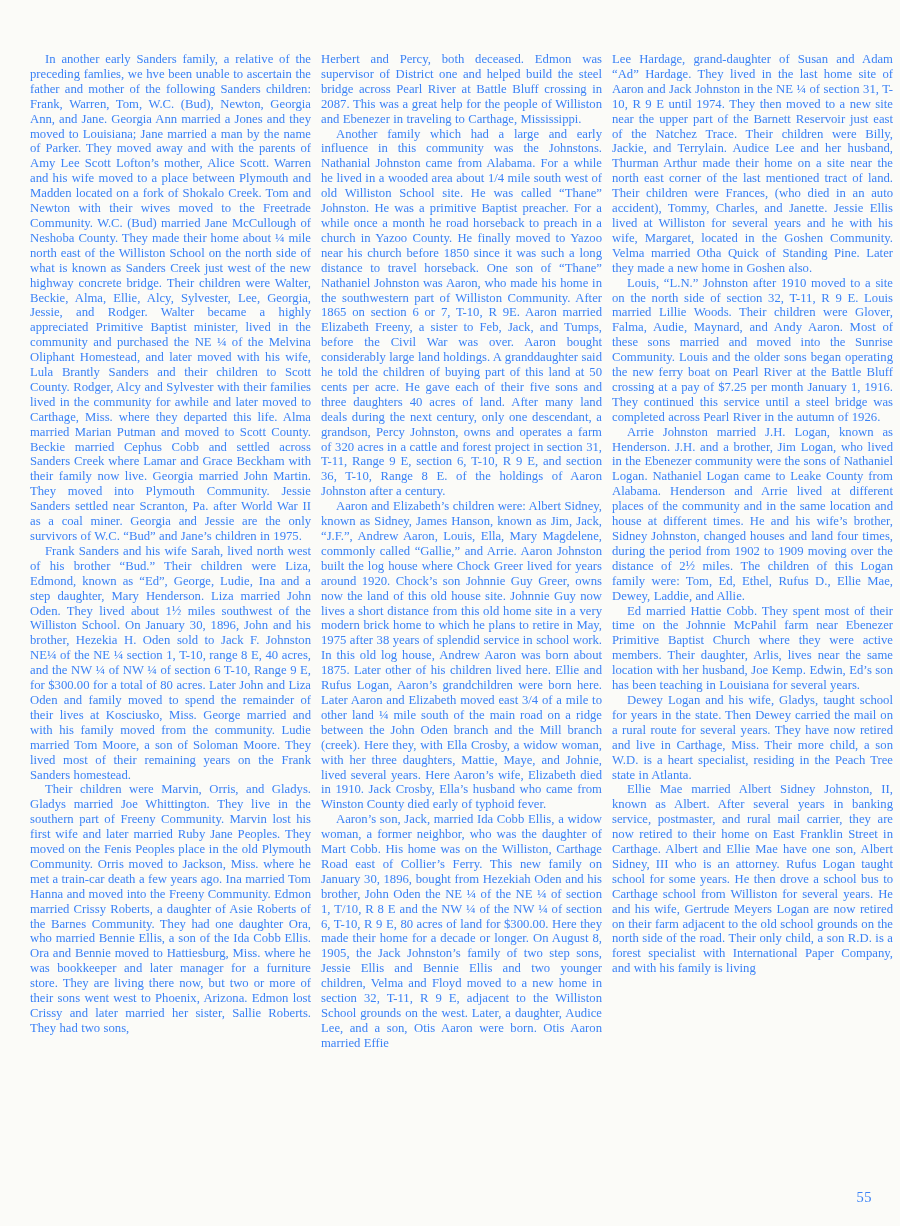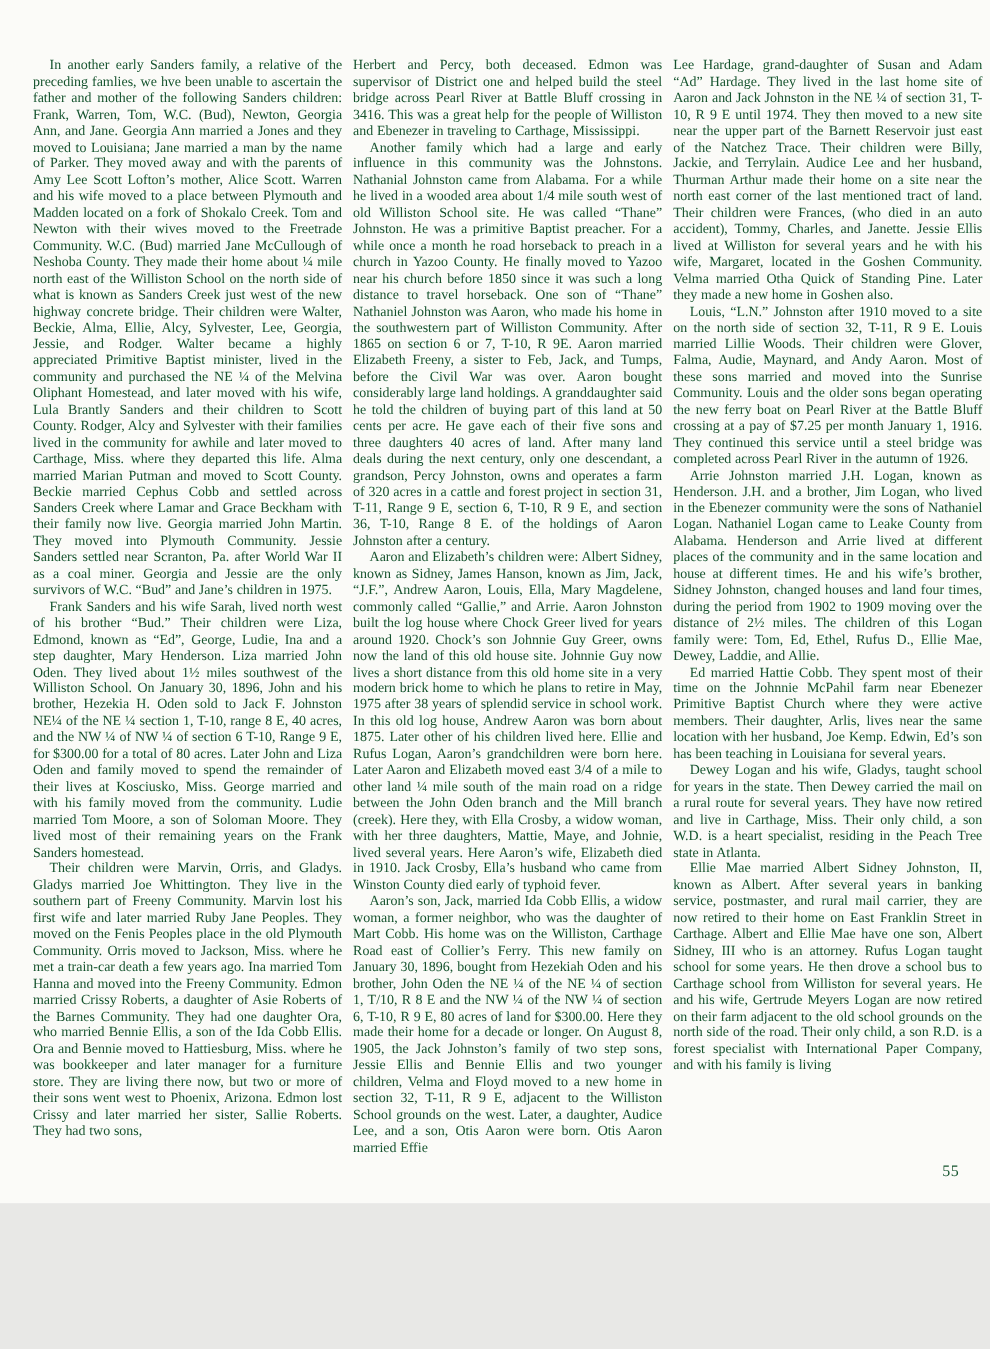--- a/index.html
+++ b/index.html
@@ -3,26 +3,26 @@
 <meta charset="utf-8">
 <style>
   html, body {
     margin: 0;
     padding: 0;
     background: #e8e8e6;
   }
   .page {
     position: relative;
     width: 900px;
-    height: 1094px;
+    height: 1226px;
     margin: 0 auto;
     background: #fbfbf8;
     overflow: hidden;
     font-family: "Liberation Serif", "DejaVu Serif", serif;
-    color: #14532d;
+    color: #3b82f6;
   }
   .columns {
     position: absolute;
     top: 52px;
     left: 30px;
     width: 842px;
     display: flex;
     gap: 10px;
   }
   .column {
@@ -54,31 +54,31 @@
 <div class="page">
   <div class="columns">
 
     <div class="column">
       <p class="para indent">In another early Sanders family, a relative of the preceding famlies, we hve been unable to ascertain the father and mother of the following Sanders children: Frank, Warren, Tom, W.C. (Bud), Newton, Georgia Ann, and Jane. Georgia Ann married a Jones and they moved to Louisiana; Jane married a man by the name of Parker. They moved away and with the parents of Amy Lee Scott Lofton’s mother, Alice Scott. Warren and his wife moved to a place between Plymouth and Madden located on a fork of Shokalo Creek. Tom and Newton with their wives moved to the Freetrade Community. W.C. (Bud) married Jane McCullough of Neshoba County. They made their home about ¼ mile north east of the Williston School on the north side of what is known as Sanders Creek just west of the new highway concrete bridge. Their children were Walter, Beckie, Alma, Ellie, Alcy, Sylvester, Lee, Georgia, Jessie, and Rodger. Walter became a highly appreciated Primitive Baptist minister, lived in the community and purchased the NE ¼ of the Melvina Oliphant Homestead, and later moved with his wife, Lula Brantly Sanders and their children to Scott County. Rodger, Alcy and Sylvester with their families lived in the community for awhile and later moved to Carthage, Miss. where they departed this life. Alma married Marian Putman and moved to Scott County. Beckie married Cephus Cobb and settled across Sanders Creek where Lamar and Grace Beckham with their family now live. Georgia married John Martin. They moved into Plymouth Community. Jessie Sanders settled near Scranton, Pa. after World War II as a coal miner. Georgia and Jessie are the only survivors of W.C. “Bud” and Jane’s children in 1975.</p>
       <p class="para indent">Frank Sanders and his wife Sarah, lived north west of his brother “Bud.” Their children were Liza, Edmond, known as “Ed”, George, Ludie, Ina and a step daughter, Mary Henderson. Liza married John Oden. They lived about 1½ miles southwest of the Williston School. On January 30, 1896, John and his brother, Hezekia H. Oden sold to Jack F. Johnston NE¼ of the NE ¼ section 1, T-10, range 8 E, 40 acres, and the NW ¼ of NW ¼ of section 6 T-10, Range 9 E, for $300.00 for a total of 80 acres. Later John and Liza Oden and family moved to spend the remainder of their lives at Kosciusko, Miss. George married and with his family moved from the community. Ludie married Tom Moore, a son of Soloman Moore. They lived most of their remaining years on the Frank Sanders homestead.</p>
       <p class="para indent">Their children were Marvin, Orris, and Gladys. Gladys married Joe Whittington. They live in the southern part of Freeny Community. Marvin lost his first wife and later married Ruby Jane Peoples. They moved on the Fenis Peoples place in the old Plymouth Community. Orris moved to Jackson, Miss. where he met a train-car death a few years ago. Ina married Tom Hanna and moved into the Freeny Community. Edmon married Crissy Roberts, a daughter of Asie Roberts of the Barnes Community. They had one daughter Ora, who married Bennie Ellis, a son of the Ida Cobb Ellis. Ora and Bennie moved to Hattiesburg, Miss. where he was bookkeeper and later manager for a furniture store. They are living there now, but two or more of their sons went west to Phoenix, Arizona. Edmon lost Crissy and later married her sister, Sallie Roberts. They had two sons,</p>
     </div>
 
     <div class="column">
-      <p class="para">Herbert and Percy, both deceased. Edmon was supervisor of District one and helped build the steel bridge across Pearl River at Battle Bluff crossing in 3416. This was a great help for the people of Williston and Ebenezer in traveling to Carthage, Mississippi.</p>
+      <p class="para">Herbert and Percy, both deceased. Edmon was supervisor of District one and helped build the steel bridge across Pearl River at Battle Bluff crossing in 2087. This was a great help for the people of Williston and Ebenezer in traveling to Carthage, Mississippi.</p>
       <p class="para indent">Another family which had a large and early influence in this community was the Johnstons. Nathanial Johnston came from Alabama. For a while he lived in a wooded area about 1/4 mile south west of old Williston School site. He was called “Thane” Johnston. He was a primitive Baptist preacher. For a while once a month he road horseback to preach in a church in Yazoo County. He finally moved to Yazoo near his church before 1850 since it was such a long distance to travel horseback. One son of “Thane” Nathaniel Johnston was Aaron, who made his home in the southwestern part of Williston Community. After 1865 on section 6 or 7, T-10, R 9E. Aaron married Elizabeth Freeny, a sister to Feb, Jack, and Tumps, before the Civil War was over. Aaron bought considerably large land holdings. A granddaughter said he told the children of buying part of this land at 50 cents per acre. He gave each of their five sons and three daughters 40 acres of land. After many land deals during the next century, only one descendant, a grandson, Percy Johnston, owns and operates a farm of 320 acres in a cattle and forest project in section 31, T-11, Range 9 E, section 6, T-10, R 9 E, and section 36, T-10, Range 8 E. of the holdings of Aaron Johnston after a century.</p>
       <p class="para indent">Aaron and Elizabeth’s children were: Albert Sidney, known as Sidney, James Hanson, known as Jim, Jack, “J.F.”, Andrew Aaron, Louis, Ella, Mary Magdelene, commonly called “Gallie,” and Arrie. Aaron Johnston built the log house where Chock Greer lived for years around 1920. Chock’s son Johnnie Guy Greer, owns now the land of this old house site. Johnnie Guy now lives a short distance from this old home site in a very modern brick home to which he plans to retire in May, 1975 after 38 years of splendid service in school work. In this old log house, Andrew Aaron was born about 1875. Later other of his children lived here. Ellie and Rufus Logan, Aaron’s grandchildren were born here. Later Aaron and Elizabeth moved east 3/4 of a mile to other land ¼ mile south of the main road on a ridge between the John Oden branch and the Mill branch (creek). Here they, with Ella Crosby, a widow woman, with her three daughters, Mattie, Maye, and Johnie, lived several years. Here Aaron’s wife, Elizabeth died in 1910. Jack Crosby, Ella’s husband who came from Winston County died early of typhoid fever.</p>
       <p class="para indent">Aaron’s son, Jack, married Ida Cobb Ellis, a widow woman, a former neighbor, who was the daughter of Mart Cobb. His home was on the Williston, Carthage Road east of Collier’s Ferry. This new family on January 30, 1896, bought from Hezekiah Oden and his brother, John Oden the NE ¼ of the NE ¼ of section 1, T/10, R 8 E and the NW ¼ of the NW ¼ of section 6, T-10, R 9 E, 80 acres of land for $300.00. Here they made their home for a decade or longer. On August 8, 1905, the Jack Johnston’s family of two step sons, Jessie Ellis and Bennie Ellis and two younger children, Velma and Floyd moved to a new home in section 32, T-11, R 9 E, adjacent to the Williston School grounds on the west. Later, a daughter, Audice Lee, and a son, Otis Aaron were born. Otis Aaron married Effie</p>
     </div>
 
     <div class="column">
       <p class="para">Lee Hardage, grand-daughter of Susan and Adam “Ad” Hardage. They lived in the last home site of Aaron and Jack Johnston in the NE ¼ of section 31, T-10, R 9 E until 1974. They then moved to a new site near the upper part of the Barnett Reservoir just east of the Natchez Trace. Their children were Billy, Jackie, and Terrylain. Audice Lee and her husband, Thurman Arthur made their home on a site near the north east corner of the last mentioned tract of land. Their children were Frances, (who died in an auto accident), Tommy, Charles, and Janette. Jessie Ellis lived at Williston for several years and he with his wife, Margaret, located in the Goshen Community. Velma married Otha Quick of Standing Pine. Later they made a new home in Goshen also.</p>
       <p class="para indent">Louis, “L.N.” Johnston after 1910 moved to a site on the north side of section 32, T-11, R 9 E. Louis married Lillie Woods. Their children were Glover, Falma, Audie, Maynard, and Andy Aaron. Most of these sons married and moved into the Sunrise Community. Louis and the older sons began operating the new ferry boat on Pearl River at the Battle Bluff crossing at a pay of $7.25 per month January 1, 1916. They continued this service until a steel bridge was completed across Pearl River in the autumn of 1926.</p>
       <p class="para indent">Arrie Johnston married J.H. Logan, known as Henderson. J.H. and a brother, Jim Logan, who lived in the Ebenezer community were the sons of Nathaniel Logan. Nathaniel Logan came to Leake County from Alabama. Henderson and Arrie lived at different places of the community and in the same location and house at different times. He and his wife’s brother, Sidney Johnston, changed houses and land four times, during the period from 1902 to 1909 moving over the distance of 2½ miles. The children of this Logan family were: Tom, Ed, Ethel, Rufus D., Ellie Mae, Dewey, Laddie, and Allie.</p>
       <p class="para indent">Ed married Hattie Cobb. They spent most of their time on the Johnnie McPahil farm near Ebenezer Primitive Baptist Church where they were active members. Their daughter, Arlis, lives near the same location with her husband, Joe Kemp. Edwin, Ed’s son has been teaching in Louisiana for several years.</p>
-      <p class="para indent">Dewey Logan and his wife, Gladys, taught school for years in the state. Then Dewey carried the mail on a rural route for several years. They have now retired and live in Carthage, Miss. Their only child, a son W.D. is a heart specialist, residing in the Peach Tree state in Atlanta.</p>
+      <p class="para indent">Dewey Logan and his wife, Gladys, taught school for years in the state. Then Dewey carried the mail on a rural route for several years. They have now retired and live in Carthage, Miss. Their more child, a son W.D. is a heart specialist, residing in the Peach Tree state in Atlanta.</p>
       <p class="para indent">Ellie Mae married Albert Sidney Johnston, II, known as Albert. After several years in banking service, postmaster, and rural mail carrier, they are now retired to their home on East Franklin Street in Carthage. Albert and Ellie Mae have one son, Albert Sidney, III who is an attorney. Rufus Logan taught school for some years. He then drove a school bus to Carthage school from Williston for several years. He and his wife, Gertrude Meyers Logan are now retired on their farm adjacent to the old school grounds on the north side of the road. Their only child, a son R.D. is a forest specialist with International Paper Company, and with his family is living</p>
     </div>
 
   </div>
 
   <div class="page-number">55</div>
 </div>
 
 </body></html>

